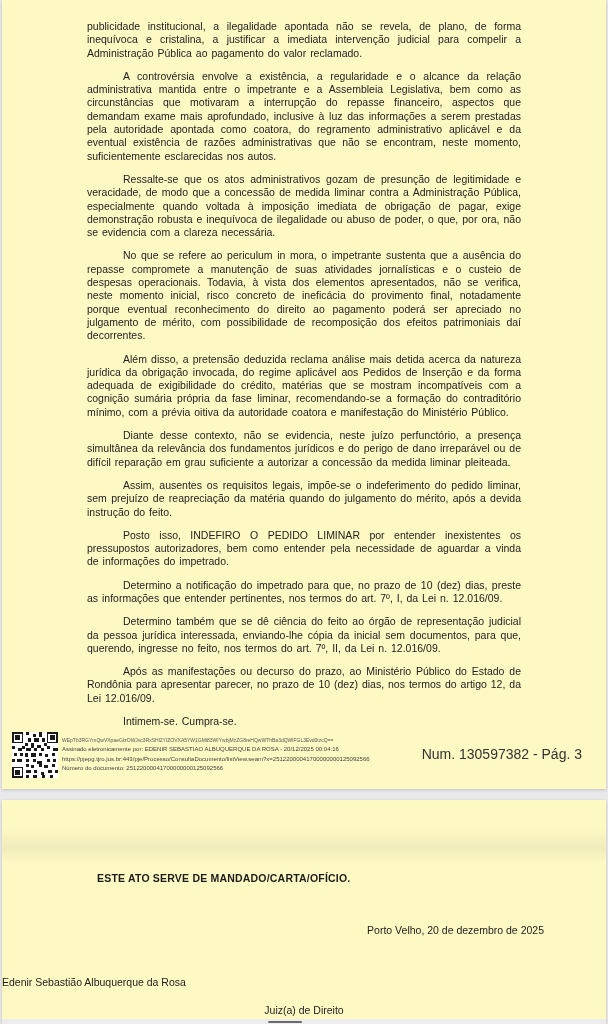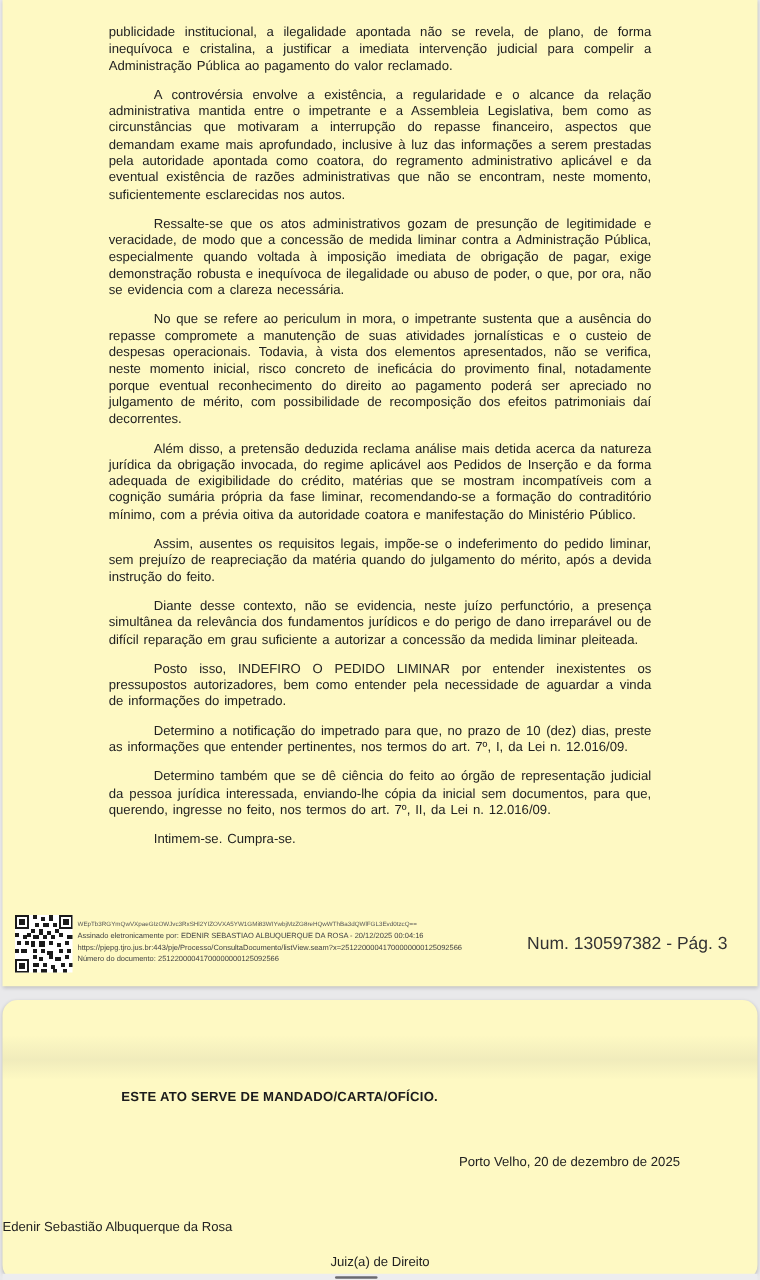--- a/index.html
+++ b/index.html
@@ -10,21 +10,21 @@
     position:relative;
     overflow:hidden;
     -webkit-font-smoothing:antialiased;
   }
   .page{
     position:absolute;left:2px;right:2px;
     background:#fef9c3;
     box-shadow:0 1px 3px rgba(0,0,0,.18);
   }
   #page1{top:0;height:789px;}
-  #page2{top:800px;height:224px;border-radius:12px;}
+  #page2{top:800px;height:224px;}
   
   #page2 .scan-band{
     position:absolute;top:28px;left:0;right:0;height:36px;
     background:linear-gradient(180deg,rgba(0,0,0,0) 0%,rgba(120,120,125,.10) 55%,rgba(0,0,0,0) 100%);
     pointer-events:none;
   }
   .body-text{
     position:absolute;top:20px;left:85px;right:85px;
     color:#222;
     font-size:10.5px;line-height:13.3px;
@@ -76,25 +76,26 @@
 </head>
 <body>
 
 <div class="page" id="page1">
   <div class="body-text">
     <p class="para first">publicidade institucional, a ilegalidade apontada não se revela, de plano, de forma inequívoca e cristalina, a justificar a imediata intervenção judicial para compelir a Administração Pública ao pagamento do valor reclamado.</p>
     <p class="para">A controvérsia envolve a existência, a regularidade e o alcance da relação administrativa mantida entre o impetrante e a Assembleia Legislativa, bem como as circunstâncias que motivaram a interrupção do repasse financeiro, aspectos que demandam exame mais aprofundado, inclusive à luz das informações a serem prestadas pela autoridade apontada como coatora, do regramento administrativo aplicável e da eventual existência de razões administrativas que não se encontram, neste momento, suficientemente esclarecidas nos autos.</p>
     <p class="para">Ressalte-se que os atos administrativos gozam de presunção de legitimidade e veracidade, de modo que a concessão de medida liminar contra a Administração Pública, especialmente quando voltada à imposição imediata de obrigação de pagar, exige demonstração robusta e inequívoca de ilegalidade ou abuso de poder, o que, por ora, não se evidencia com a clareza necessária.</p>
     <p class="para">No que se refere ao periculum in mora, o impetrante sustenta que a ausência do repasse compromete a manutenção de suas atividades jornalísticas e o custeio de despesas operacionais. Todavia, à vista dos elementos apresentados, não se verifica, neste momento inicial, risco concreto de ineficácia do provimento final, notadamente porque eventual reconhecimento do direito ao pagamento poderá ser apreciado no julgamento de mérito, com possibilidade de recomposição dos efeitos patrimoniais daí decorrentes.</p>
     <p class="para">Além disso, a pretensão deduzida reclama análise mais detida acerca da natureza jurídica da obrigação invocada, do regime aplicável aos Pedidos de Inserção e da forma adequada de exigibilidade do crédito, matérias que se mostram incompatíveis com a cognição sumária própria da fase liminar, recomendando-se a formação do contraditório mínimo, com a prévia oitiva da autoridade coatora e manifestação do Ministério Público.</p>
+    <p class="para">Diante desse contexto, não se evidencia, neste juízo perfunctório, a presença simultânea da relevância dos fundamentos jurídicos e do perigo de dano irreparável ou de difícil reparação em grau suficiente a autorizar a concessão da medida liminar pleiteada.</p>
     <p class="para">Assim, ausentes os requisitos legais, impõe-se o indeferimento do pedido liminar, sem prejuízo de reapreciação da matéria quando do julgamento do mérito, após a devida instrução do feito.</p>
-    <p class="para">Diante desse contexto, não se evidencia, neste juízo perfunctório, a presença simultânea da relevância dos fundamentos jurídicos e do perigo de dano irreparável ou de difícil reparação em grau suficiente a autorizar a concessão da medida liminar pleiteada.</p>
     <p class="para">Posto isso, INDEFIRO O PEDIDO LIMINAR por entender inexistentes os pressupostos autorizadores, bem como entender pela necessidade de aguardar a vinda de informações do impetrado.</p>
     <p class="para">Determino a notificação do impetrado para que, no prazo de 10 (dez) dias, preste as informações que entender pertinentes, nos termos do art. 7º, I, da Lei n. 12.016/09.</p>
     <p class="para">Determino também que se dê ciência do feito ao órgão de representação judicial da pessoa jurídica interessada, enviando-lhe cópia da inicial sem documentos, para que, querendo, ingresse no feito, nos termos do art. 7º, II, da Lei n. 12.016/09.</p>
+    <p class="para">Após as manifestações ou decurso do prazo, ao Ministério Público do Estado de Rondônia para apresentar parecer, no prazo de 10 (dez) dias, nos termos do artigo 12, da Lei 12.016/09.</p>
     <p class="para">Intimem-se. Cumpra-se.</p>
   </div>
 
   <div class="footer">
     <svg class="qr" viewBox="0 0 29 29" shape-rendering="crispEdges">
       <rect x="0" y="0" width="29" height="29" fill="#ffffff"></rect>
       <g fill="#1a1a1a">
         <rect x="0" y="0" width="7" height="7"></rect>
           <rect x="22" y="0" width="7" height="7"></rect>
           <rect x="0" y="22" width="7" height="7"></rect>

